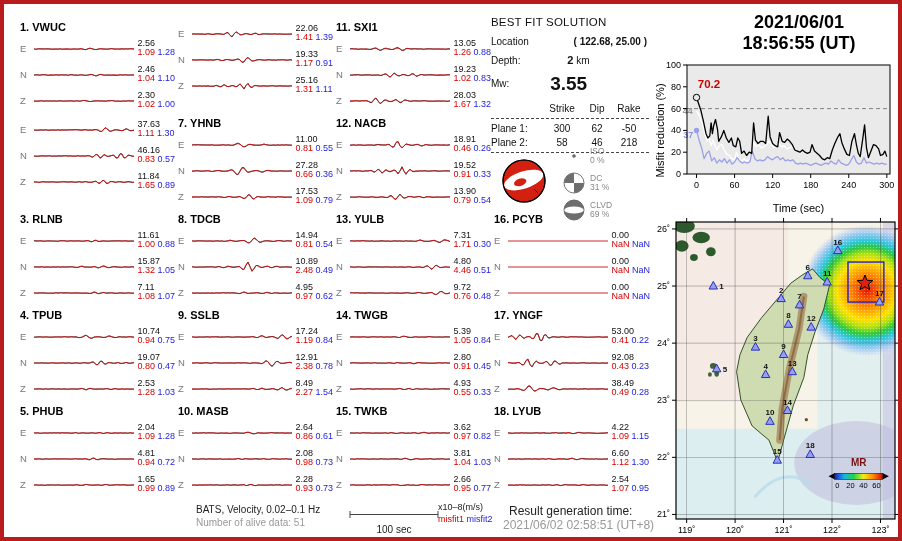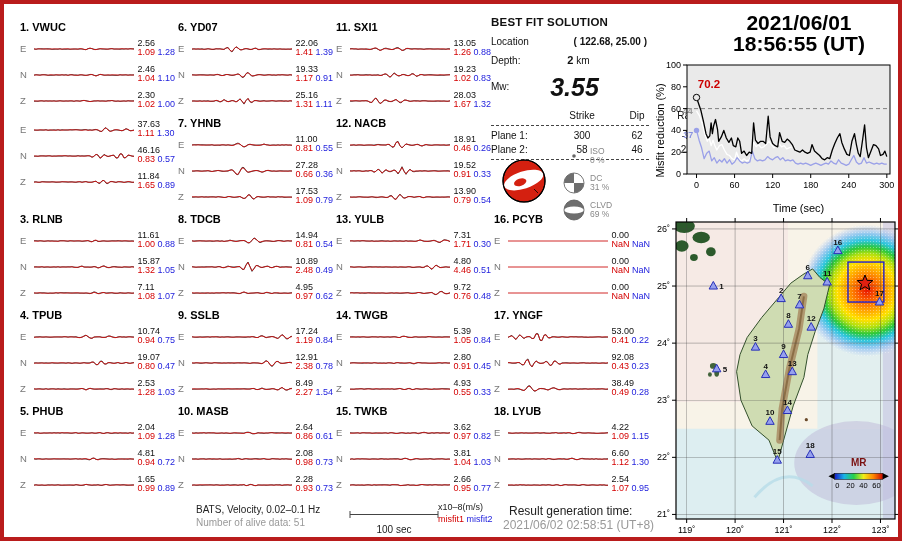--- a/index.html
+++ b/index.html
@@ -14,39 +14,39 @@
   .chan{display:flex;align-items:center;height:26px;}
   .chan-l{width:12px;font-size:9.5px;color:#777;}
   .wave{width:104px;height:24px;flex:0 0 auto;}
   .vals{width:42px;margin-left:2px;font-size:9px;line-height:9.5px;}
   .amp{display:block;color:#111;}
   .mrow{display:block;white-space:nowrap;}
   .m1{color:#d40000;}
   .m2{color:#2323dd;}
   
   .bestfit{position:absolute;left:487px;top:12px;width:158px;font-size:10px;color:#111;}
-  .bf-title{font-size:11.5px;font-weight:bold;margin-bottom:8px;letter-spacing:.2px;}
+  .bf-title{font-size:11.5px;font-weight:normal;margin-bottom:8px;letter-spacing:.2px;}
   .bf-row{margin-bottom:7px;}
   .bf-lbl{display:inline-block;}
   .bf-loc{font-weight:bold;margin-left:6px;padding-left:36px;}
   .bf-depth-val{margin-left:44px;}
   .bf-depth-val b{font-size:11px;}
-  .bf-mw{margin-left:38px;font-size:25px;font-weight:bold;vertical-align:middle;font-style:italic;}
+  .bf-mw{margin-left:38px;font-size:19px;font-weight:bold;vertical-align:middle;}
   .bf-table{margin-top:2px;}
-  .bf-tr{display:grid;grid-template-columns:50px 42px 28px 36px;text-align:center;height:14px;line-height:14px;gap:20px;}
+  .bf-tr{display:grid;grid-template-columns:50px 42px 28px 36px;text-align:center;height:14px;line-height:14px;}
   .bf-tr :first-child{text-align:left;}
   .dash{border-top:1px dashed #444;margin:2px 0 3px 0;height:0;}
   .mech{position:absolute;left:487px;top:138px;width:170px;}
   .bigball{position:absolute;left:10px;top:16px;}
   .mech-legend{position:absolute;left:72px;top:0px;}
   .mech-item{display:flex;align-items:center;height:27px;}
   .mech-item svg{flex:0 0 auto;}
   .mech-txt{margin-left:5px;font-size:8.5px;line-height:9px;color:#888;}
   
-  .datetime{position:absolute;left:692px;top:8px;width:206px;text-align:center;font-size:21px;font-weight:bold;line-height:21px;color:#000;}
+  .datetime{position:absolute;left:692px;top:8px;width:206px;text-align:center;font-size:18px;font-weight:bold;line-height:21px;color:#000;}
   
   .misfit-wrap{position:absolute;left:642px;top:52px;width:258px;height:162px;}
   .ylabel{position:absolute;left:-52px;top:68px;width:132px;height:13px;text-align:center;font-size:11px;color:#000;transform:rotate(-90deg);}
   .xlabel{position:absolute;left:51px;top:146px;width:203px;text-align:center;font-size:11px;color:#000;}
   
   .map-wrap{position:absolute;left:646px;top:212px;width:252px;height:326px;}
   
   .foot-bats{position:absolute;left:192px;top:499px;font-size:10px;line-height:13px;color:#222;}
   .foot-bats .gray{color:#999;}
   .scalebar{position:absolute;left:344px;top:501px;width:92px;}
@@ -248,21 +248,20 @@
     <span class="vals">
       <span class="amp">1.65</span>
       <span class="mrow"><span class="m1">0.99</span> <span class="m2">0.89</span></span>
     </span>
   </div>
           </div>
   </div>
       </div>
       <div class="col">
         <div class="sta">
-    <div class="sta-h"><span class="sta-num">6.</span> <span class="sta-name">YD07</span></div>
     <div class="rows">
             <div class="chan">
     <span class="chan-l">E</span>
     <svg class="wave" viewBox="0 0 104 24">
                 <polyline points="2,13.3 4,12.8 6,13.0 8,13.1 10,13.2 12,12.7 14,13.4 16,13.1 18,12.7 20,13.0 22,13.5 24,13.5 26,12.7 28,12.9 30,12.8 32,13.1 34,13.5 36,12.1 38,11.3 40,14.4 42,16.0 44,12.9 46,10.8 48,12.0 50,13.7 52,13.8 54,13.0 56,12.5 58,13.0 60,13.6 62,13.3 64,12.5 66,12.0 68,13.6 70,13.6 72,13.1 74,13.0 76,12.8 78,13.3 80,13.1 82,13.1 84,12.8 86,13.0 88,13.0 90,13.0 92,13.1 94,13.2 96,13.3 98,13.0 100,13.3 102,13.1" fill="none" stroke="#1a1a1a" stroke-width="0.8" stroke-linejoin="round"></polyline>
                 <polyline points="2,12.8 4,13.0 6,13.2 8,12.8 10,13.0 12,13.3 14,13.2 16,13.1 18,12.8 20,13.1 22,13.2 24,13.1 26,12.9 28,12.9 30,12.9 32,13.3 34,13.3 36,11.9 38,11.9 40,14.2 42,15.5 44,13.0 46,10.9 48,12.1 50,13.8 52,13.8 54,12.9 56,12.7 58,12.8 60,13.3 62,13.4 64,12.4 66,12.4 68,13.3 70,13.4 72,13.0 74,12.7 76,13.0 78,12.8 80,12.8 82,13.1 84,12.9 86,13.1 88,13.2 90,12.8 92,13.2 94,13.0 96,13.1 98,13.2 100,13.0 102,12.8" fill="none" stroke="#cc1010" stroke-width="0.9" stroke-linejoin="round"></polyline>
               </svg>
     <span class="vals">
       <span class="amp">22.06</span>
       <span class="mrow"><span class="m1">1.41</span> <span class="m2">1.39</span></span>

